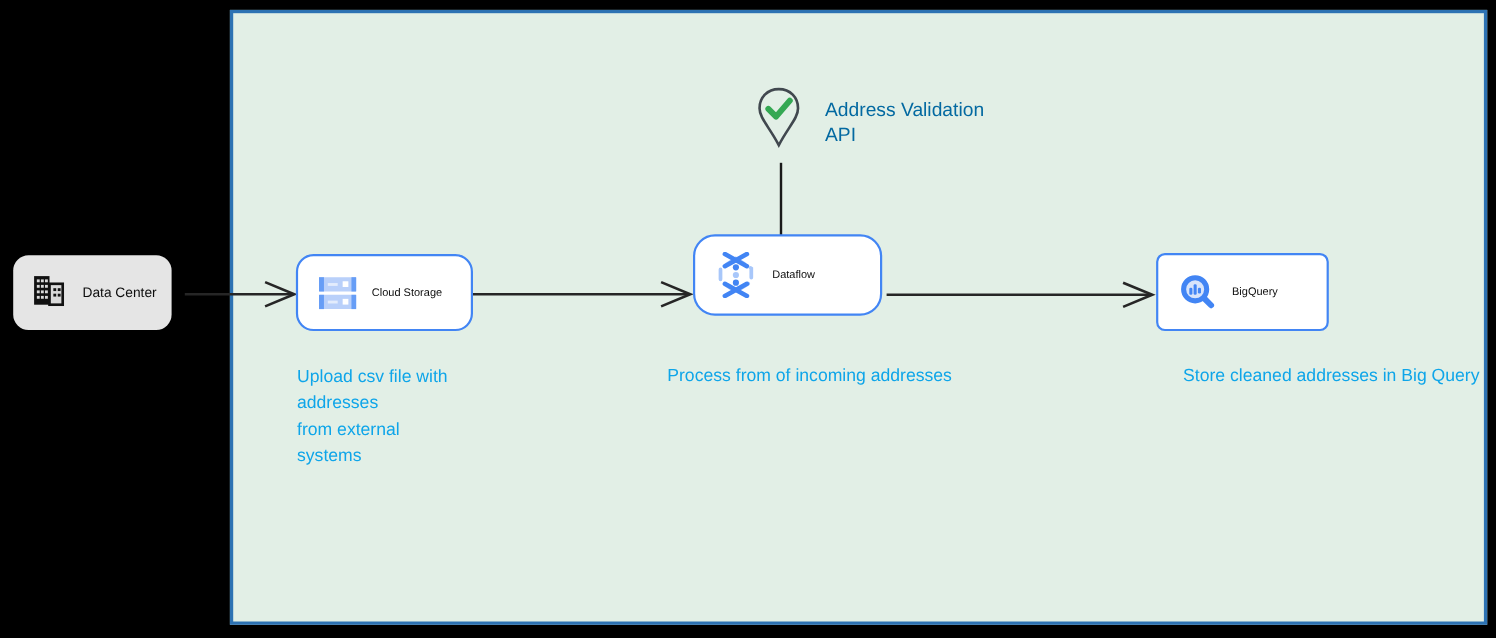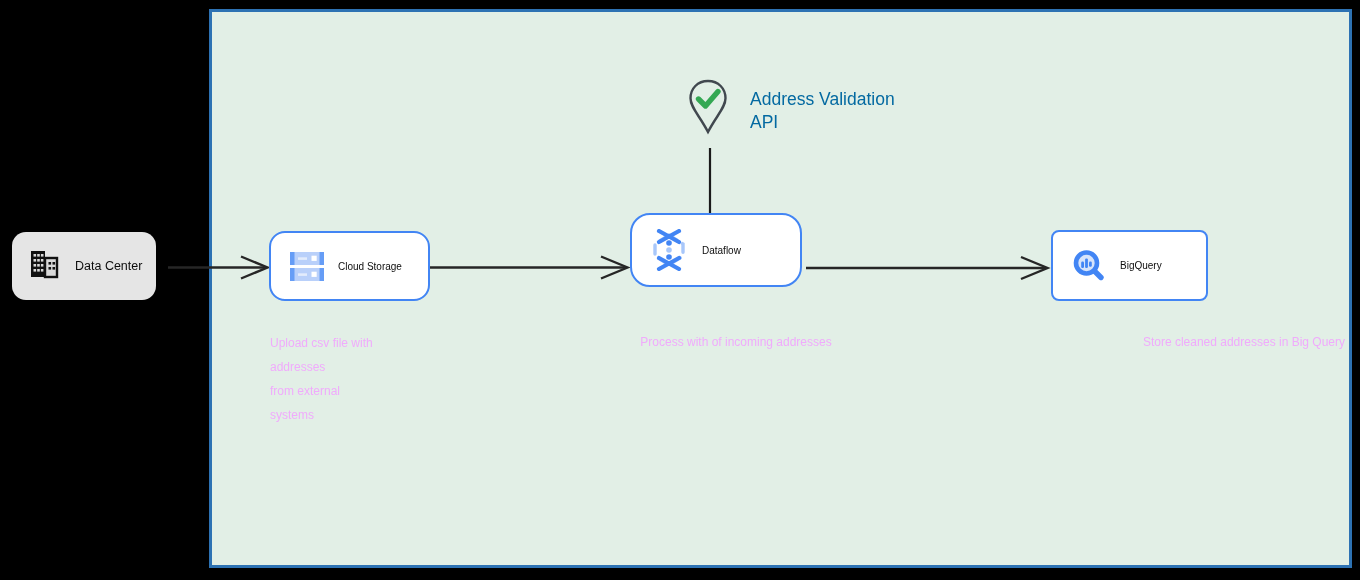--- a/index.html
+++ b/index.html
@@ -34,21 +34,21 @@
   .node-cloudstorage .label{margin-left:14px;}
   .node-dataflow{left:630px;top:213px;width:172px;height:74px;border-radius:20px;padding-left:18px;}
   .node-dataflow .label{margin-left:14px;}
   .node-bigquery{left:1051px;top:230px;width:157px;height:71px;border-radius:8px;padding-left:18px;}
   .node-bigquery .label{margin-left:13px;}
   .annotation-pin{position:absolute;left:687px;top:79px;width:42px;height:56px;}
   .annotation-label{
     position:absolute;left:750px;top:88px;width:190px;
     font-size:17.5px;line-height:23px;color:#0369a1;white-space:pre-line;
   }
-  .desc{position:absolute;font-size:12px;line-height:24px;color:#f0abfc;}
+  .desc{position:absolute;font-size:16px;line-height:24px;color:#0ea5e9;}
   .desc-1{left:270px;top:331px;width:220px;white-space:pre-line;text-align:left;}
   .desc-2{left:551px;top:330px;width:370px;text-align:center;}
   .desc-3{left:973px;top:330px;width:372px;text-align:right;}
 </style>
 </head>
 <body>
 
 <div class="panel"></div>
 
 <svg class="connectors" width="1360" height="580" viewBox="0 0 1360 580">
@@ -162,14 +162,14 @@
   <path d="M21 2 C 10.5 2 3.5 9.6 3.5 19.3 C 3.5 28.5 12.5 36.5 21 53 C 29.5 36.5 38.5 28.5 38.5 19.3 C 38.5 9.6 31.5 2 21 2 Z" fill="none" stroke="#41484f" stroke-width="2.4"></path>
   <path d="M11.5 20 L18.5 27 L31 12.5" fill="none" stroke="#34a853" stroke-width="5.4" stroke-linecap="round" stroke-linejoin="round"></path>
 </svg>
 <div class="annotation-label">Address Validation
 API</div>
 
 <div class="desc desc-1">Upload csv file with
 addresses
 from external
 systems</div>
-<div class="desc desc-2">Process with of incoming addresses</div>
+<div class="desc desc-2">Process from of incoming addresses</div>
 <div class="desc desc-3">Store cleaned addresses in Big Query</div>
 
 </body></html>

